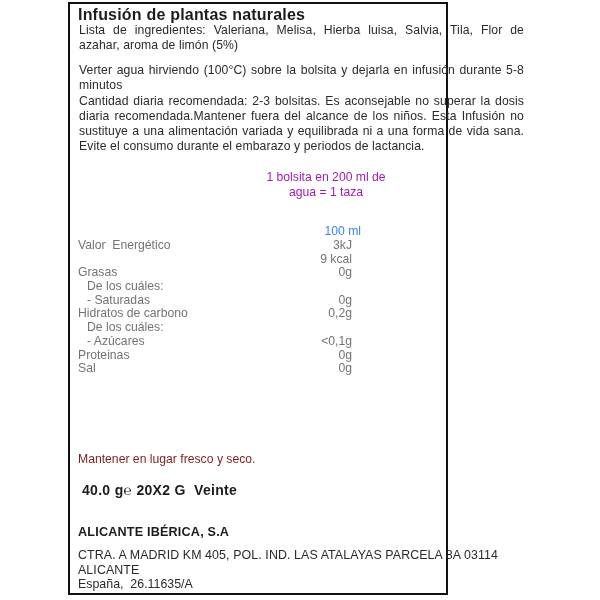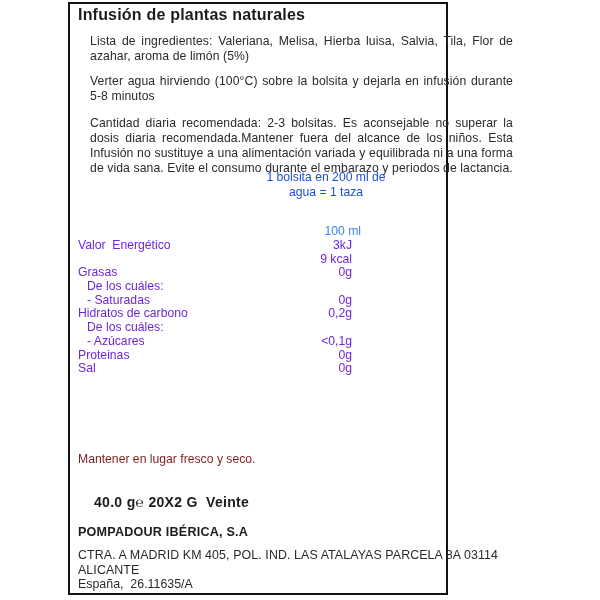--- a/index.html
+++ b/index.html
@@ -25,64 +25,64 @@
   .title {
     position: absolute; left: 8px; top: 1px;
     margin: 0;
     font-size: 16px; font-weight: bold;
     letter-spacing: 0.2px;
     color: #1c1c1c;
     line-height: 20px;
   }
 
   .para {
-    margin: 12px;
+    margin: 1px;
     font-size: 12.2px;
     line-height: 15px;
     text-align: justify;
     color: #2a2a2a;
     letter-spacing: 0.1px;
   }
   .ingredients-block { position: absolute; left: 8px; top: 18px; width: 447px; }
   .body-block { position: absolute; left: 8px; top: 58px; width: 447px; }
 
   .serving-note {
     position: absolute; left: 121px; top: 166px;
     width: 270px;
     font-size: 12.2px; line-height: 15px;
-    text-align: center; color: #1d4ed8;
+    text-align: center; color: #a21caf;
   }
 
   .nutri-header {
     position: absolute; left: 17px; top: 220px;
     width: 274px;
     font-size: 12.2px; line-height: 14px;
     text-align: right; color: #3b82f6;
   }
   .nutri-table {
     position: absolute; left: 8px; top: 235px;
     width: 447px;
-    font-size: 12.2px; color: #6d28d9;
+    font-size: 12.2px; color: #737373;
   }
   .nrow { position: relative; height: 13.7px; line-height: 13.7px; }
   .nlabel { white-space: pre-wrap; }
   .nrow.indent .nlabel { padding-left: 9px; }
   .nvalue {
     position: absolute; left: 0; top: 0;
     width: 274px; text-align: right;
     line-height: 13.7px;
   }
 
   .storage {
     position: absolute; left: 8px; top: 448px;
     margin: 0; font-size: 12.2px; line-height: 15px; color: #7f1d1d;
   }
   .pack-line {
     position: absolute; left: 8px; top: 474px;
-    margin: 16px;
+    margin: 4px;
     font-size: 14px; font-weight: bold; color: #1c1c1c;
     line-height: 17px;
     white-space: pre-wrap;
     letter-spacing: 0.3px;
   }
 
   .manufacturer { position: absolute; left: 8px; top: 521px; width: 447px; }
   .mname {
     font-size: 12.6px; font-weight: bold; color: #1c1c1c;
     line-height: 15px; margin-bottom: 2px; letter-spacing: 0.2px;
@@ -160,19 +160,19 @@
         <span class="nlabel">Sal</span>
         <span class="nvalue">0g</span>
       </div>
     </div>
 
     <p class="storage">Mantener en lugar fresco y seco.</p>
 
     <p class="pack-line">40.0 g℮ 20X2 G  Veinte</p>
 
     <div class="manufacturer">
-      <div class="mname">POMPADOUR IBÉRICA, S.A</div>
+      <div class="mname">ALICANTE IBÉRICA, S.A</div>
       <div class="maddr">CTRA. A MADRID KM 405, POL. IND. LAS ATALAYAS PARCELA 8A 03114 ALICANTE</div>
       <div class="mcountry">España,  26.11635/A</div>
     </div>
 
   </div>
 </div>
 
 </body></html>

